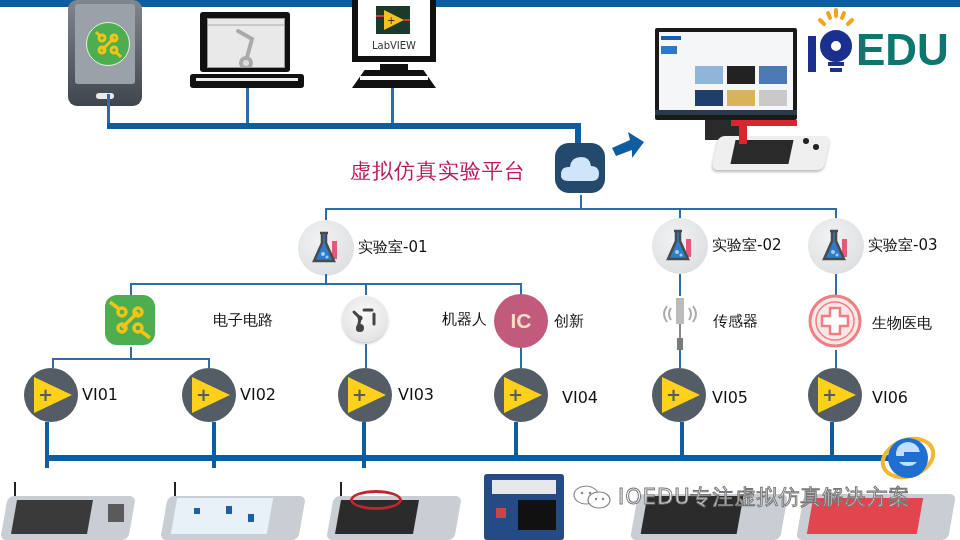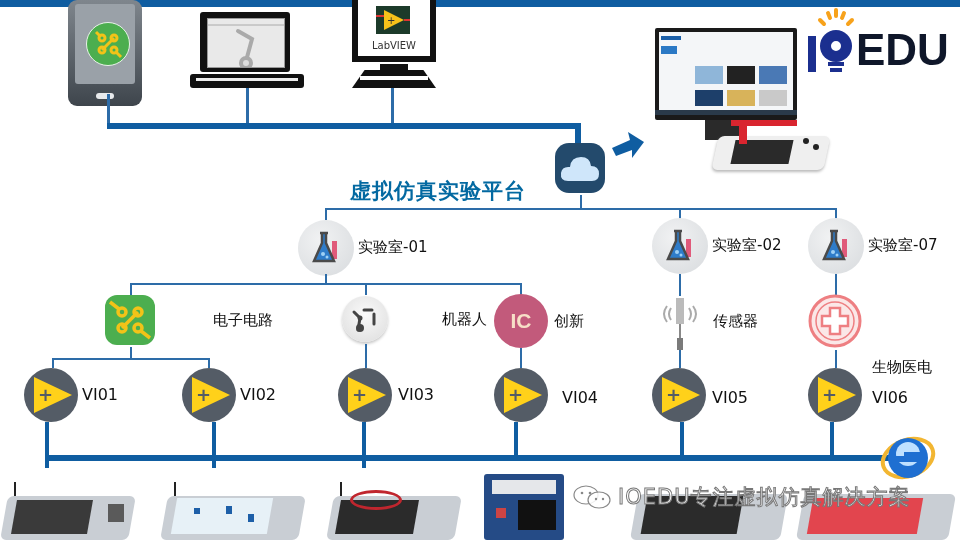--- a/index.html
+++ b/index.html
@@ -3,21 +3,21 @@
 <meta charset="utf-8">
 <style>
   html,body{margin:0;padding:0;}
   body{width:960px;height:540px;overflow:hidden;background:#ffffff;position:relative;font-family:"DejaVu Sans","Liberation Sans",sans-serif;}
   .abs{position:absolute;}
   .topbar{left:0;top:0;width:960px;height:7px;background:#0f5da1;}
   .thick{background:#0f5da1;}
   .thin{background:#2d6ca8;}
   .label{font-size:15px;color:#111;white-space:nowrap;}
   .vilabel{font-size:16px;color:#111;white-space:nowrap;}
-  .title{font-size:21px;font-weight:bold;color:#0369a1;letter-spacing:1px;margin-top:20px;}
+  .title{font-size:21px;font-weight:normal;color:#be185d;letter-spacing:1px;}
   .circ{border-radius:50%;display:flex;align-items:center;justify-content:center;}
   .lab-bg{width:56px;height:56px;background:radial-gradient(circle at 40% 35%,#f1f2f3,#d7dadd);}
   .vi{width:54px;height:54px;background:#545c66;}
   .device{border-radius:6px;}
   .watermark{font-size:21px;color:rgba(255,255,255,0.9);-webkit-text-stroke:1px #777;white-space:nowrap;letter-spacing:1px;}
 </style>
 </head>
 <body>
 
 <div class="abs topbar"></div>
@@ -119,21 +119,21 @@
         <line x1="22" y1="2" x2="22" y2="8"></line>
         <line x1="30" y1="5" x2="28" y2="10"></line>
         <line x1="38" y1="12" x2="34" y2="16"></line>
       </g>
     </svg>
   <div class="abs" style="left:0;top:28px;width:8px;height:36px;background:#1b2f8f;"></div>
   <div class="abs" style="left:12px;top:22px;width:32px;height:32px;border-radius:50%;background:#1b2f8f;"></div>
   <div class="abs" style="left:20px;top:30px;width:16px;height:16px;border-radius:50%;background:#fff;border:3px solid #1b2f8f;box-sizing:border-box;"></div>
   <div class="abs" style="left:20px;top:54px;width:16px;height:4px;background:#1b2f8f;"></div>
   <div class="abs" style="left:22px;top:60px;width:12px;height:4px;background:#1b2f8f;"></div>
-  <div class="abs" style="left:48px;top:19px;font-size:44px;line-height:46px;font-weight:bold;color:#0f172a;font-family:'Liberation Sans',sans-serif;">EDU</div>
+  <div class="abs" style="left:48px;top:19px;font-size:44px;line-height:46px;font-weight:bold;color:#0f766e;font-family:'Liberation Sans',sans-serif;">EDU</div>
 </div>
 
 <div class="abs thin" style="left:580px;top:195px;width:2px;height:14px;"></div>
 <div class="abs thin" style="left:325px;top:208px;width:512px;height:2px;"></div>
 <div class="abs thin" style="left:325px;top:208px;width:2px;height:12px;"></div>
 <div class="abs thin" style="left:679px;top:208px;width:2px;height:12px;"></div>
 <div class="abs thin" style="left:835px;top:208px;width:2px;height:12px;"></div>
 
 <div class="abs" style="left:298px;top:220px;">
   <div class="circ lab-bg">
@@ -159,21 +159,21 @@
 </div>
 <div class="abs" style="left:808px;top:218px;">
   <div class="circ lab-bg">
     <svg width="30" height="34" viewBox="0 0 30 34">
         <rect x="21" y="10" width="5" height="18" fill="#e05a7a"></rect>
         <path d="M9 2 H17 M11 2 V12 L3 30 H23 L15 12 V2" fill="#2f7cc9" stroke="#4a4a4a" stroke-width="2.5"></path>
         <circle cx="12" cy="23" r="2" fill="#9fd0f5"></circle>
         <circle cx="16" cy="26" r="1.5" fill="#9fd0f5"></circle>
       </svg>
   </div>
-  <div class="abs label" style="left:60px;top:18px;">实验室-07</div>
+  <div class="abs label" style="left:60px;top:18px;">实验室-03</div>
 </div>
 
 <div class="abs thin" style="left:325px;top:274px;width:2px;height:10px;"></div>
 <div class="abs thin" style="left:130px;top:283px;width:390px;height:2px;"></div>
 <div class="abs thin" style="left:130px;top:283px;width:2px;height:12px;"></div>
 <div class="abs thin" style="left:365px;top:283px;width:2px;height:12px;"></div>
 <div class="abs thin" style="left:520px;top:283px;width:2px;height:12px;"></div>
 <div class="abs thin" style="left:679px;top:274px;width:2px;height:22px;"></div>
 <div class="abs thin" style="left:835px;top:274px;width:2px;height:22px;"></div>
 
@@ -228,21 +228,21 @@
   <div class="abs label" style="left:58px;top:20px;">传感器</div>
 </div>
 <div class="abs" style="left:808px;top:294px;">
   <div style="width:54px;height:54px;">
     <svg width="54" height="54" viewBox="0 0 54 54">
         <circle cx="27" cy="27" r="25" fill="#fbe7e7" stroke="#ee7f82" stroke-width="3"></circle>
         <circle cx="27" cy="27" r="19" fill="none" stroke="#ee7f82" stroke-width="1.5"></circle>
         <path d="M22 14 H32 V22 H40 V32 H32 V40 H22 V32 H14 V22 H22 Z" fill="#fff" stroke="#ee7f82" stroke-width="2.5"></path>
       </svg>
   </div>
-  <div class="abs label" style="left:64px;top:20px;margin-top:44px;">生物医电</div>
+  <div class="abs label" style="left:64px;top:20px;">生物医电</div>
 </div>
 
 <div class="abs thin" style="left:130px;top:347px;width:2px;height:12px;"></div>
 <div class="abs thin" style="left:52px;top:358px;width:158px;height:2px;"></div>
 <div class="abs thin" style="left:52px;top:358px;width:2px;height:10px;"></div>
 <div class="abs thin" style="left:208px;top:358px;width:2px;height:10px;"></div>
 <div class="abs thin" style="left:365px;top:344px;width:2px;height:24px;"></div>
 <div class="abs thin" style="left:520px;top:348px;width:2px;height:20px;"></div>
 <div class="abs thin" style="left:679px;top:350px;width:2px;height:18px;"></div>
 <div class="abs thin" style="left:835px;top:350px;width:2px;height:18px;"></div>

